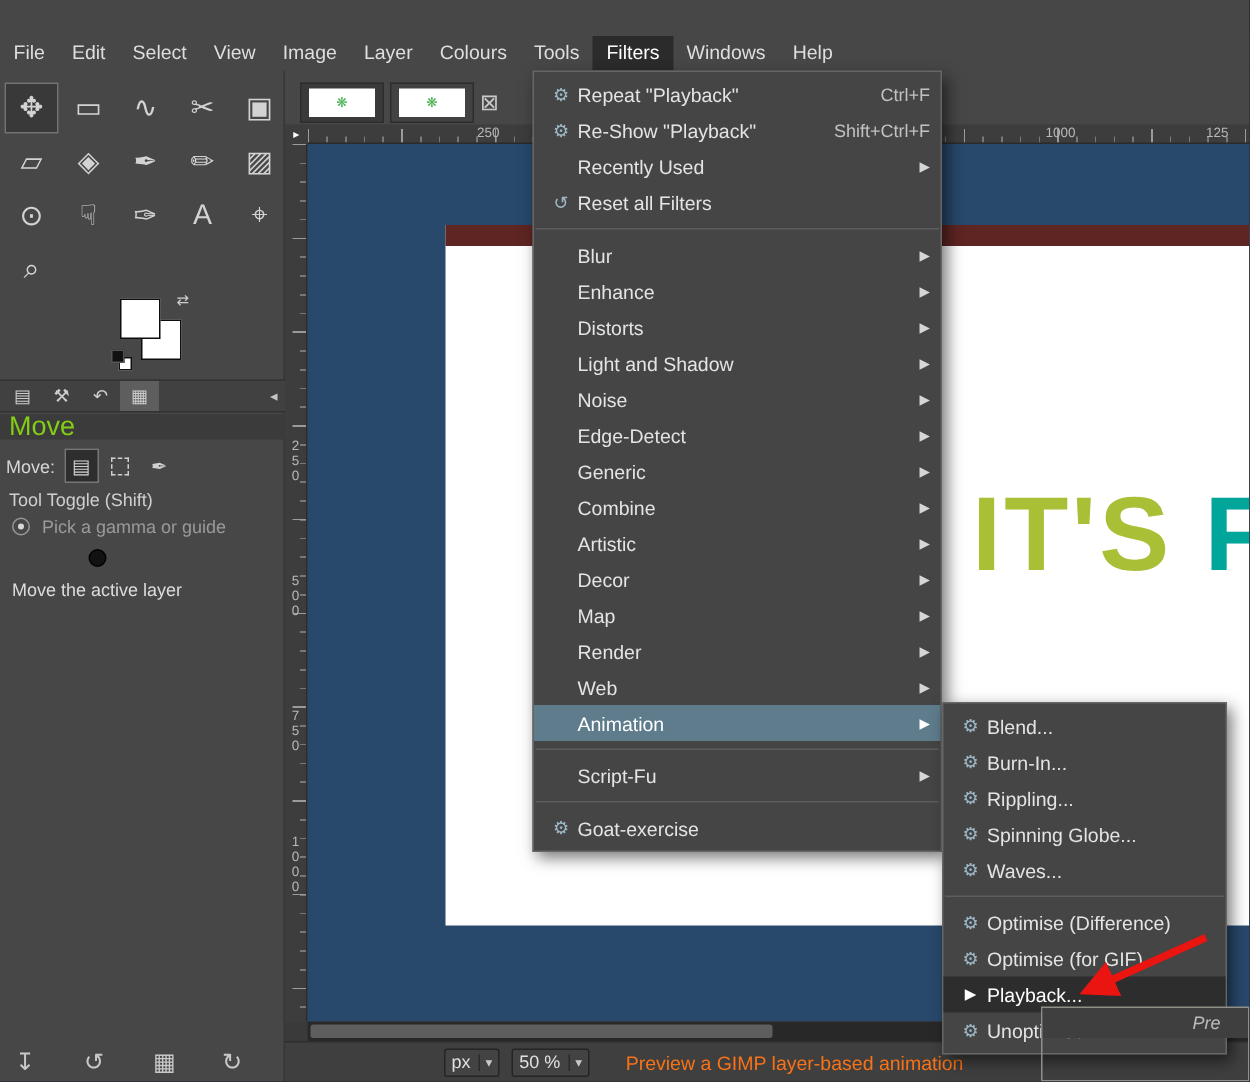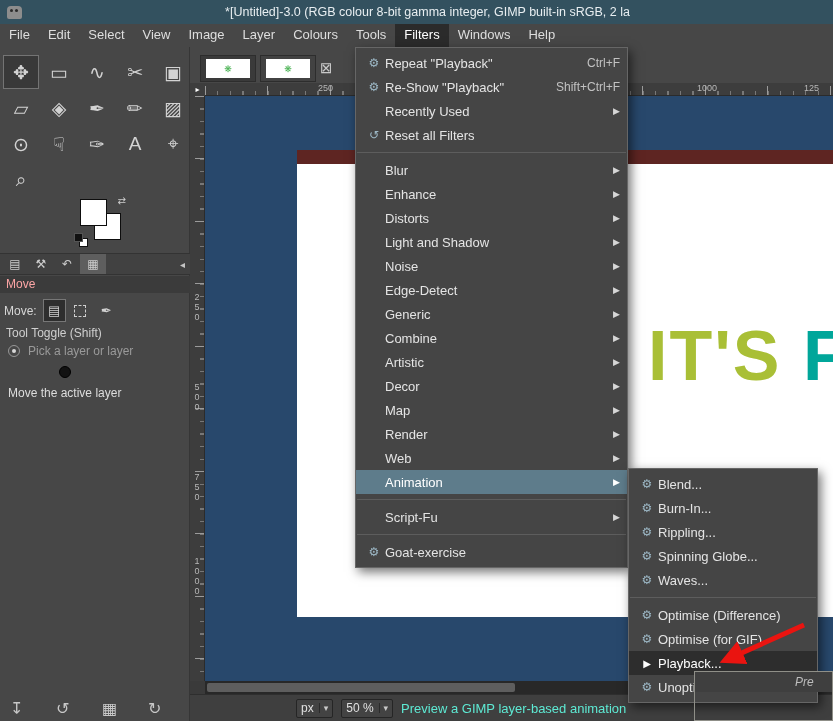--- a/index.html
+++ b/index.html
@@ -50,21 +50,21 @@
   .dock-tabs { position:absolute; left:0; top:206px; width:190px; height:22px;
     background:#414141; border-top:1px solid #333; border-bottom:1px solid #333;
     display:flex; align-items:stretch; padding-left:2px; }
   .dock-tab { width:26px; display:flex; align-items:center; justify-content:center;
     color:#cdcdcd; font-size:12px; }
   .dock-tab.sel { background:#5e5e5e; }
   .dock-collapse { margin-left:auto; margin-right:5px; align-self:center;
     color:#c4c4c4; font-size:10px; }
 
   .opt-header { position:absolute; left:0; top:229px; width:190px; height:17px;
-    background:#3b3b3b; color:#fca5a5; font-size:12px; line-height:17px; padding-left:6px; }
+    background:#3b3b3b; color:#84cc16; font-size:18px; line-height:17px; padding-left:6px; }
   .move-row { position:absolute; left:4px; top:252px; display:flex; align-items:center; gap:3px; }
   .move-row .lbl { font-size:12px; color:#d6d6d6; margin-right:3px; }
   .opt-btn { width:23px; height:23px; display:flex; align-items:center; justify-content:center;
     color:#d0d0d0; font-size:13px; border:1px solid transparent; }
   .opt-btn.pressed { background:#2e2e2e; border:1px solid #777; }
   .opt-btn .dashed { width:12px; height:12px; border:1px dashed #cfcfcf; display:block; }
   .toggle-lbl { position:absolute; left:6px; top:279px; font-size:12px; color:#cfcfcf; }
   .radio-row { position:absolute; left:8px; display:flex; align-items:center; gap:8px; }
   .radio-row.r1 { top:297px; } .radio-row.r2 { top:319px;flex-direction:column; }
   .radio { width:12px; height:12px; border-radius:50%; flex:none; position:relative; }
@@ -121,21 +121,21 @@
   .hscroll .handle { position:absolute; left:2px; top:2px; width:308px; height:9px;
     background:#5e5e5e; border-radius:2px; }
   .scroll-corner { position:absolute; left:0; top:634px; width:15px; height:13px; background:#3a3a3a; }
 
   .statusbar { position:absolute; left:0; top:647px; width:643px; height:27px;
     background:#3f3f3f; border-top:1px solid #2e2e2e; display:flex; align-items:center;
     padding-left:106px; gap:8px; }
   .sb-select { height:19px; background:#434343; border:1px solid #252525; border-radius:2px;
     display:flex; align-items:center; padding:0 4px; gap:5px; color:#e0e0e0; font-size:12px; }
   .sb-select .chev { font-size:9px; color:#c9c9c9; border-left:1px solid #2a2a2a; padding-left:4px; }
-  .sb-msg { font-size:13px; color:#5eead4; margin-left:0; white-space:nowrap; }
+  .sb-msg { font-size:13px; color:#f97316; margin-left:16px; white-space:nowrap; }
 
   
   .menu { position:absolute; background:#454545; border:1px solid #666;
     box-shadow:3px 4px 10px rgba(0,0,0,.55); padding:3px 0; z-index:40; }
   #filters-menu { left:355px; top:47px; width:273px; }
   #animation-menu { left:628px; top:468px; width:190px; z-index:41; }
   .mrow { display:flex; align-items:center; height:24px; padding:0 7px 0 7px;
     font-size:13px; color:#e4e4e4; white-space:nowrap; }
   .mi-icon { width:22px; flex:none; text-align:center; font-size:12px; color:#9db8c6; }
   .mi-icon.play { color:#ffffff; font-size:10px; }
@@ -154,24 +154,20 @@
   .tooltip .tt-main { background:#f7f7f4; color:#141414; font-size:12px;
     padding:5px 6px 6px 6px; white-space:nowrap; }
   .tooltip .tt-sub { background:#3f3f3f; color:#bdbdbd; font-size:12px; font-style:italic;
     padding:3px 10px 3px 100px; white-space:nowrap; }
 </style>
 </head>
 <body>
 
 <div id="app">
 
-  <div class="titlebar">
-    <div class="wilber"></div>
-    <div class="title-text">*[Untitled]-3.0 (RGB colour 8-bit gamma integer, GIMP built-in sRGB, 2 la</div>
-  </div>
 
   <div class="menubar">
     <div class="mb-item">File</div>
     <div class="mb-item">Edit</div>
     <div class="mb-item">Select</div>
     <div class="mb-item">View</div>
     <div class="mb-item">Image</div>
     <div class="mb-item">Layer</div>
     <div class="mb-item">Colours</div>
     <div class="mb-item">Tools</div>
@@ -224,21 +220,21 @@
       <div class="opt-btn">
           <span class="dashed"></span>
         </div>
       <div class="opt-btn">✒</div>
     </div>
 
     <div class="toggle-lbl">Tool Toggle  (Shift)</div>
 
     <div class="radio-row r1">
       <span class="radio checked"></span>
-      <span class="rl1">Pick a layer or layer</span>
+      <span class="rl1">Pick a gamma or guide</span>
     </div>
     <div class="radio-row r2">
       <span class="radio filled"></span>
       <span class="rl2">Move the active layer</span>
     </div>
 
     <div class="footer-icons">
       <div class="f-icon">↧</div>
       <div class="f-icon">↺</div>
       <div class="f-icon">▦</div>

